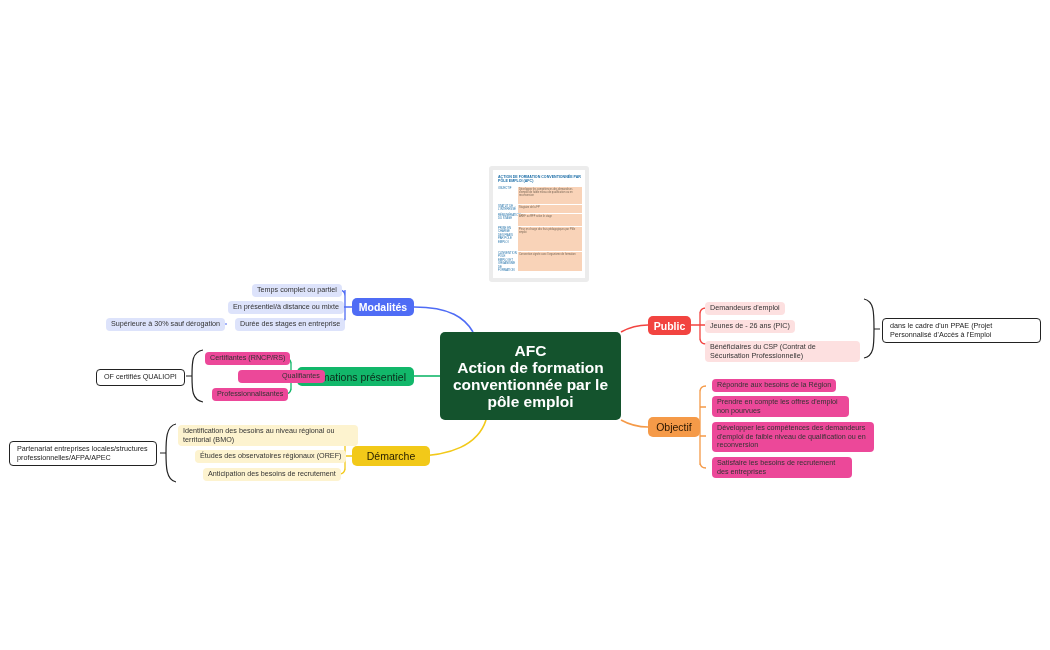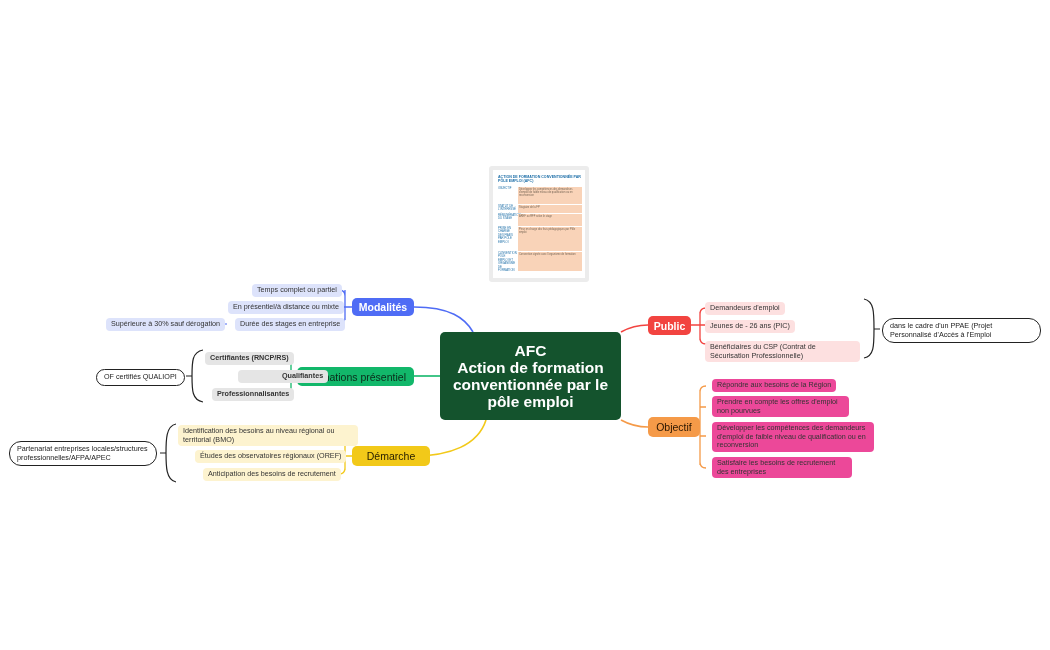--- a/index.html
+++ b/index.html
@@ -20,25 +20,25 @@
   .main {
     border-radius:5px; color:#fff; font-size:10.5px; font-weight:bold;
     display:flex; align-items:center; justify-content:center; white-space:nowrap;
   }
   .child {
     border-radius:4px; font-size:7.2px; line-height:8.6px; color:#333;
     padding:2px 5px; white-space:nowrap;
   }
   .child.wrap { white-space:normal; }
   .box {
-    border:1.3px solid #222; border-radius:12px; background:#fff;
+    border:1.3px solid #222; border-radius:4px; background:#fff;
     font-size:7.2px; line-height:8.6px; color:#222; padding:3px 7px;
   }
   .blue-c { background:#dde3fb; }
-  .green-c { background:#e5e5e5;font-weight:bold; }
+  .green-c { background:#ec4899; }
   .yellow-c { background:#fdf3cf; }
   .red-c { background:#fde0e0; }
   .orange-c { background:#ec4899; }
   .img-card {
     left:489px; top:166px; width:100px; height:116px; background:#ececec;
     border-radius:3px; padding:4px;
   }
   .img-inner { width:100%; height:100%; background:#fff; position:relative; overflow:hidden; }
   .img-title { position:absolute; left:5px; top:5px; font-size:3.6px; line-height:4.3px; color:#1e6fa8; font-weight:bold; width:85px; }
   .img-row { position:absolute; left:5px; width:84px; display:flex; gap:2px; }

